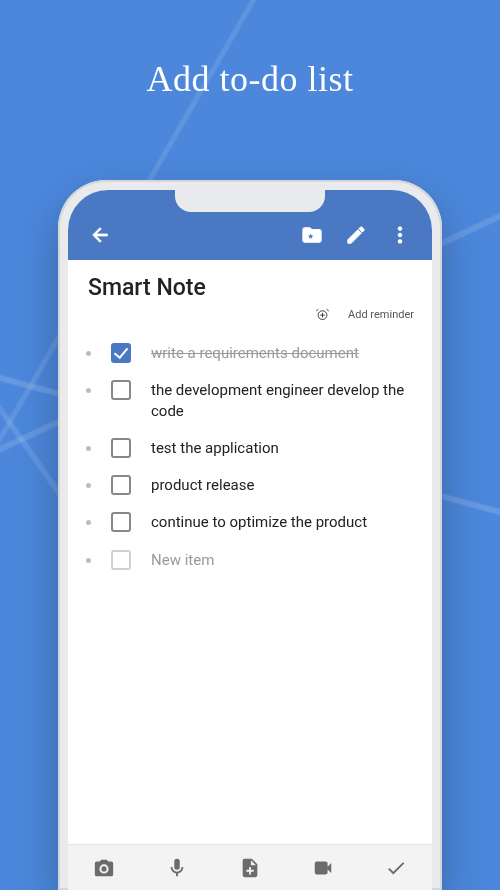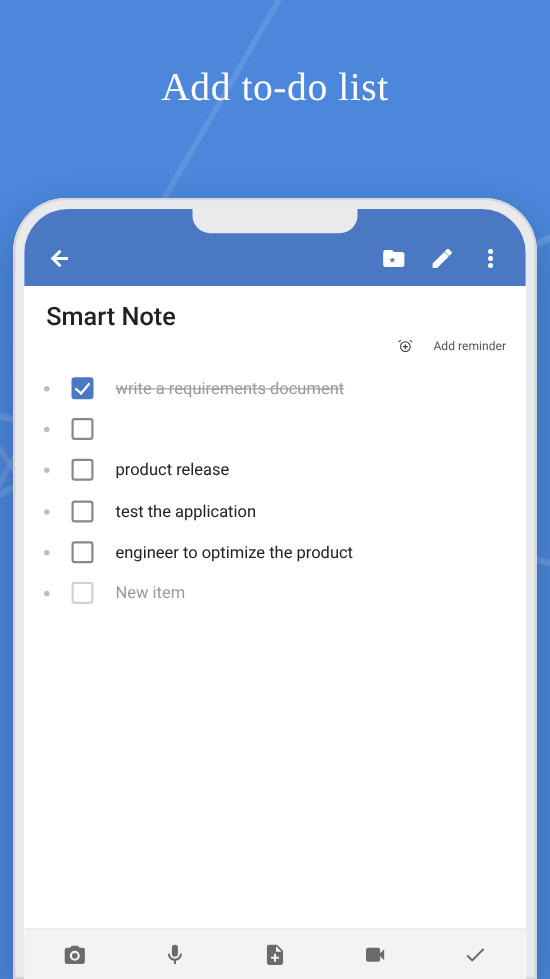--- a/index.html
+++ b/index.html
@@ -27,21 +27,21 @@
     font-family: Georgia, "Times New Roman", serif;
     font-size: 36px;
     letter-spacing: .5px;
   }
 
   
   .phone {
     position: absolute;
     left: 50%; transform: translateX(-50%);
     top: 180px;
-    width: 476px; height: 710px;
+    width: 384px; height: 710px;
     background: #e9eaec;
     border-radius: 48px 48px 0 0;
     box-shadow: 0 18px 40px rgba(0,0,0,.25), inset 0 0 0 2px #d4d6d9;
     overflow: hidden;
   }
   .phone-inner {
     position: absolute;
     left: 10px; right: 10px; top: 10px; bottom: 0;
     border-radius: 40px 40px 0 0;
     background: #fff;
@@ -242,35 +242,36 @@
 
       <ul class="checklist">
         <li class="done">
           <span class="bullet"></span>
           <span class="chk checked"></span>
           <span class="item-text">write a requirements document</span>
         </li>
         <li>
           <span class="bullet"></span>
           <span class="chk"></span>
+          <span class="item-text">the development engineer develop the code</span>
+        </li>
+        <li>
+          <span class="bullet"></span>
+          <span class="chk"></span>
+          <span class="item-text">test the application</span>
         </li>
         <li>
           <span class="bullet"></span>
           <span class="chk"></span>
           <span class="item-text">product release</span>
         </li>
         <li>
           <span class="bullet"></span>
           <span class="chk"></span>
-          <span class="item-text">test the application</span>
-        </li>
-        <li>
-          <span class="bullet"></span>
-          <span class="chk"></span>
-          <span class="item-text">engineer to optimize the product</span>
+          <span class="item-text">continue to optimize the product</span>
         </li>
         <li class="placeholder">
           <span class="bullet"></span>
           <span class="chk placeholder"></span>
           <span class="item-text">New item</span>
         </li>
       </ul>
     </div>
 
     <div class="bottombar">

